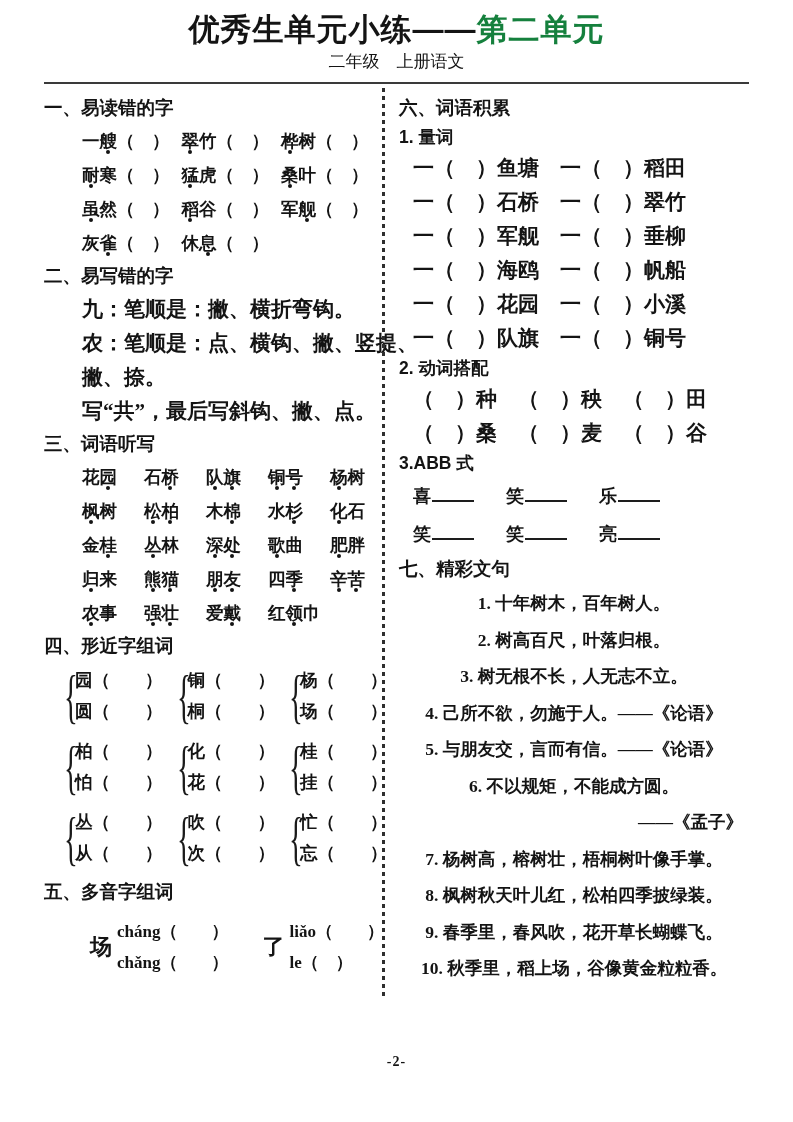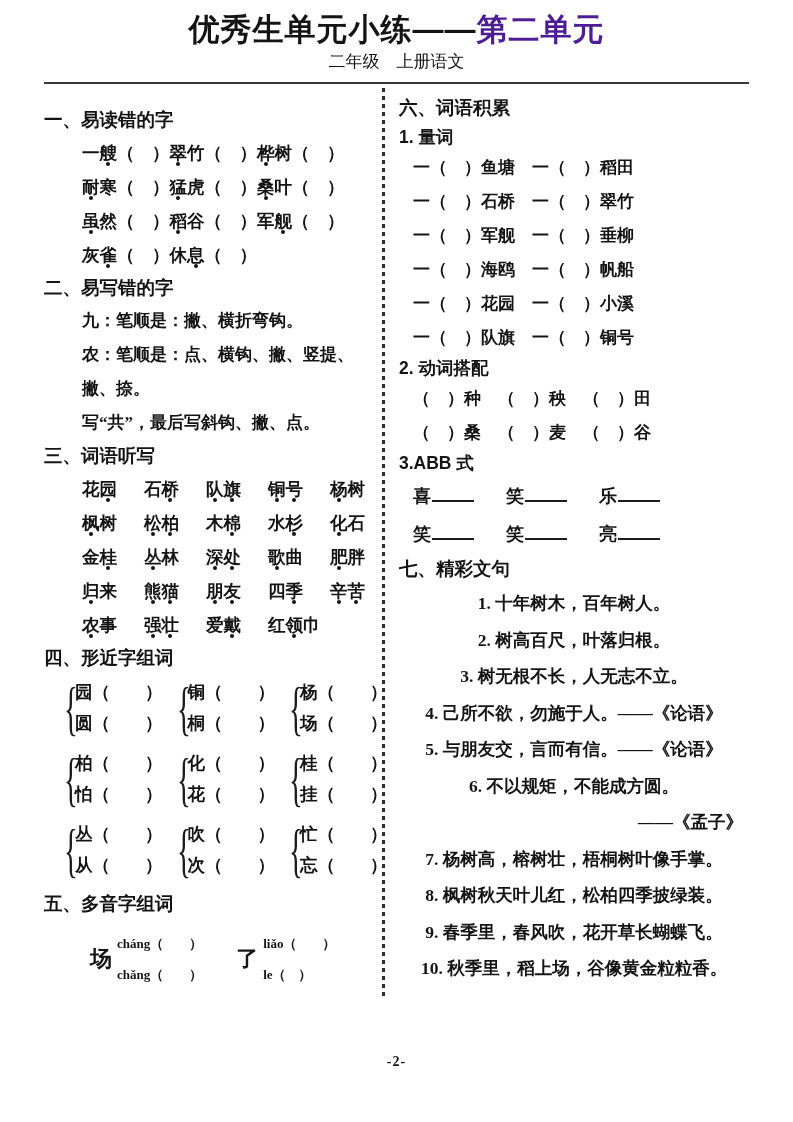--- a/index.html
+++ b/index.html
@@ -8,65 +8,65 @@
     font-family:"Liberation Serif","DejaVu Serif",serif;
     overflow:hidden;position:relative;
   }
   .page{padding:10px 44px 0 44px;}
   
   .title{
     text-align:center;
     font-family:"Liberation Sans","DejaVu Sans",sans-serif;
     font-weight:900;font-size:31px;letter-spacing:1px;line-height:40px;
   }
-  .title .red{color:#4c1d95;}
+  .title .red{color:#15803d;}
   .subtitle{text-align:center;font-size:17px;line-height:24px;margin-top:0;font-weight:500;}
   .rule{border:none;border-top:2px solid #3a3a3a;margin:8px 0 0 0;}
   
   .columns{display:flex;align-items:stretch;height:912px;}
-  .col-left{width:336px;padding-top:20px;}
+  .col-left{width:336px;padding-top:8px;}
   .divider{
     width:3px;margin:4px 2px 0 2px;
     background-image:repeating-linear-gradient(to bottom,#2e2e2e 0 4px,transparent 4px 8px);
   }
   .col-right{flex:1;padding:8px 0 0 12px;}
   
   .sec-h{
     font-family:"Liberation Sans","DejaVu Sans",sans-serif;
     font-weight:800;font-size:18.5px;line-height:28px;margin:2px 0 2px 0;
   }
   .sub-h{
     font-family:"Liberation Sans","DejaVu Sans",sans-serif;
     font-weight:700;font-size:17.5px;line-height:27px;
   }
-  .line{font-weight:700;font-size:17px;line-height:34px;white-space:nowrap;}
+  .line{font-weight:700;font-size:21px;line-height:34px;white-space:nowrap;}
   .indent{padding-left:38px;}
   .indent-sm{padding-left:16px;}
   .word-row{display:flex;gap:27px;font-weight:700;font-size:17.5px;line-height:34px;}
-  .word-row.tight{gap:0;text-align:center;}
+  .word-row.tight{gap:12px;text-align:center;}
   .word{white-space:nowrap;}
   .d{position:relative;}
   .d::after{
     content:"";position:absolute;left:50%;transform:translateX(-50%);
     bottom:-3px;width:4px;height:4px;border-radius:50%;background:#141414;
   }
   
   .pair-row{display:flex;gap:10px;margin:5px 0 9px 0;}
   .pair-group{display:flex;align-items:center;}
   .brace{
     font-size:60px;font-weight:400;line-height:1;width:15px;
     transform:scaleX(.48);transform-origin:center;color:#1a1a1a;
   }
   .pair-stack{display:flex;flex-direction:column;}
   .pair-item{font-weight:700;font-size:17.5px;line-height:31px;white-space:nowrap;}
   
   .poly-wrap{display:flex;gap:34px;padding-left:46px;margin-top:10px;}
   .poly{display:flex;align-items:center;}
   .poly-char{font-size:22px;font-weight:800;margin-right:5px;}
-  .poly-readings .r{font-weight:700;font-size:13px;line-height:31px;white-space:nowrap;}
+  .poly-readings .r{font-weight:700;font-size:17px;line-height:31px;white-space:nowrap;}
   
   .qline{padding-left:14px;}
   .blank-row{display:flex;gap:32px;padding-left:14px;font-weight:700;font-size:18px;line-height:38px;}
   .blank-item{white-space:nowrap;}
   .blank{
     display:inline-block;width:42px;height:13px;
     border-bottom:2px solid #1d1d1d;margin-left:1px;
   }
   .sentence{font-weight:700;font-size:17.5px;line-height:36.5px;white-space:nowrap;text-align:center;}
   .sentence.right{text-align:right;padding-right:6px;}

